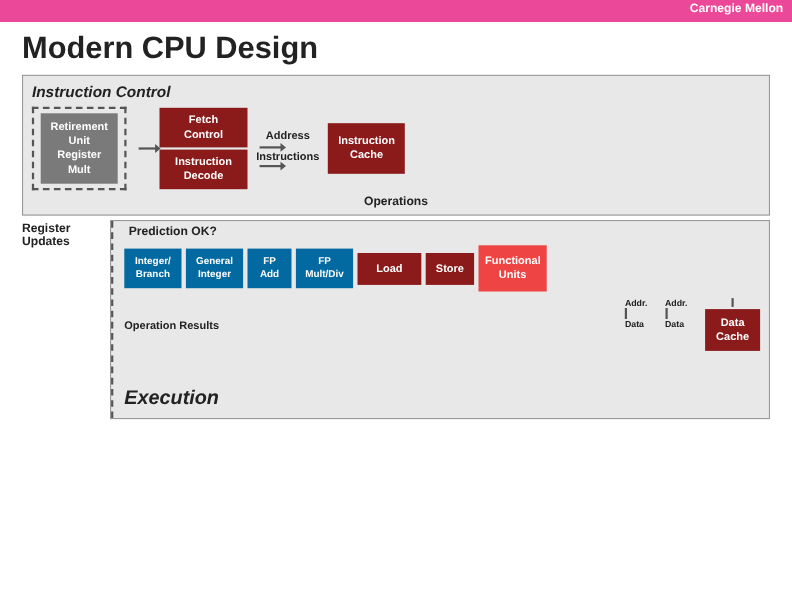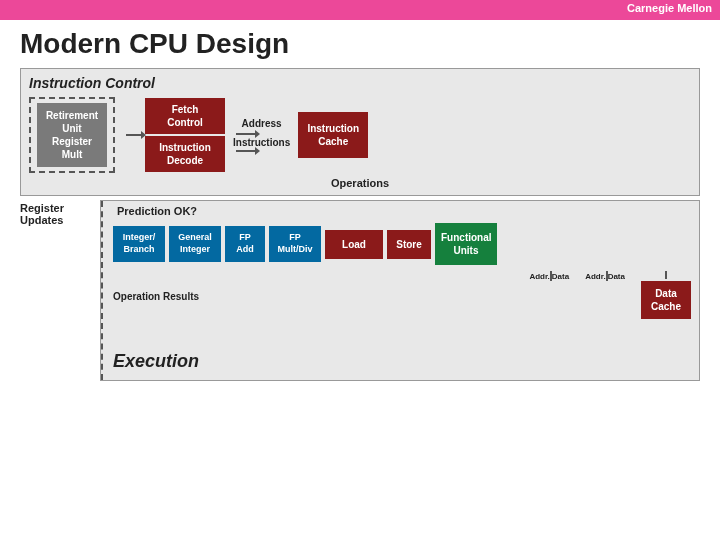--- a/index.html
+++ b/index.html
@@ -185,21 +185,21 @@
       background: #8b1a1a;
       color: #fff;
       font-size: 10px;
       font-weight: bold;
       text-align: center;
       padding: 8px 4px;
       width: 44px;
       line-height: 1.3;
     }
     .functional-units-box {
-      background: #15803d;
+      background: #ef4444;
       color: #fff;
       font-size: 10px;
       font-weight: bold;
       text-align: center;
       padding: 8px 6px;
       width: 62px;
       line-height: 1.3;
     }
     
     .op-results-row {
@@ -209,22 +209,22 @@
     }
     .op-results-label {
       font-size: 10px;
       font-weight: bold;
       color: #222;
       margin-right: 8px;
       padding-top: 2px;
     }
     .addr-data-col {
       display: flex;
-      flex-direction: row;
-      align-items: flex-end;
+      flex-direction: column;
+      align-items: flex-start;
       margin-right: 10px;
     }
     .addr-label-small {
       font-size: 8px;
       color: #222;
       font-weight: bold;
     }
     .data-label-small {
       font-size: 8px;
       color: #222;

